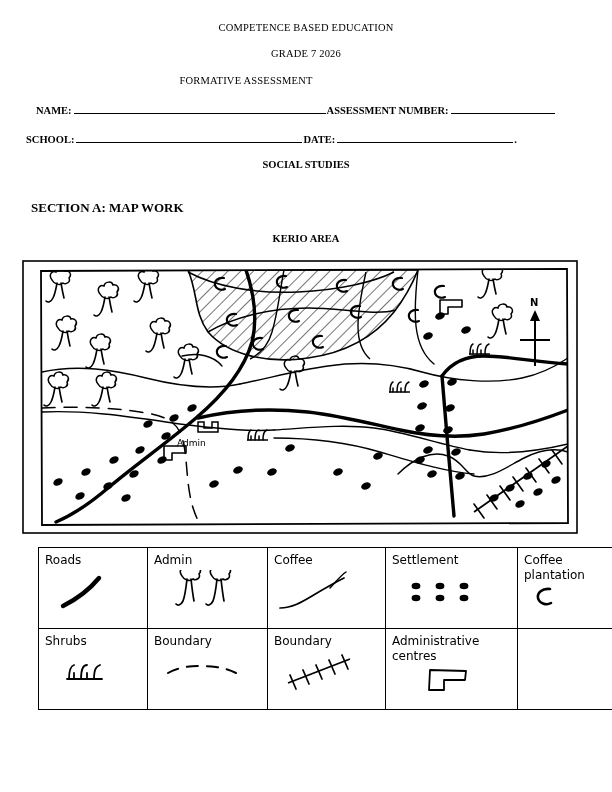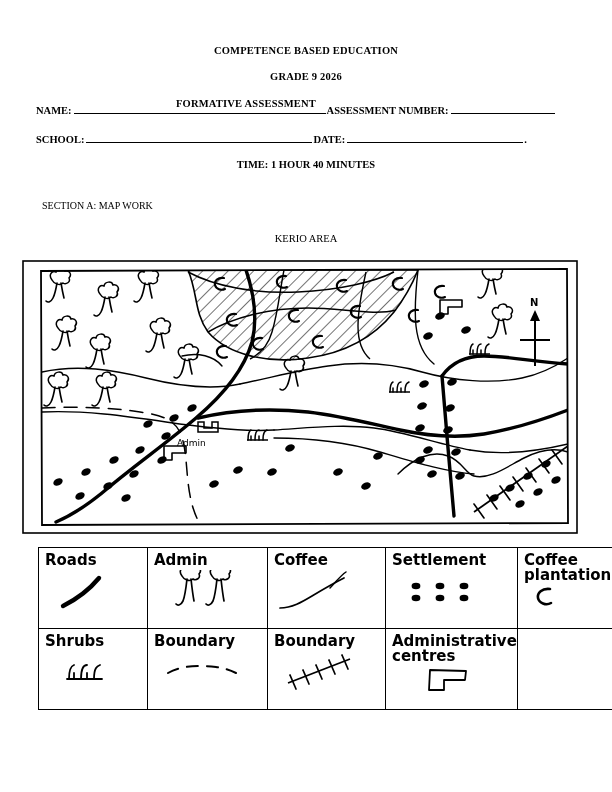--- a/index.html
+++ b/index.html
@@ -12,40 +12,39 @@
     height: 792px;
     position: relative;
     font-family: "Liberation Serif", "DejaVu Serif", serif;
     color: #000000;
     overflow: hidden;
   }
 
   
   .hdr-line {
     text-align: center;
-    font-weight: bold;
+    font-weight: normal;
     font-size: 10.5px;
     letter-spacing: 0.2px;
-    margin-top: 23px;
   }
   #hdr-competence { position: absolute; left: 0; top: 22px;  width: 612px; }
   #hdr-grade      { position: absolute; left: 0; top: 48px;  width: 612px; }
   #hdr-formative  { position: absolute; left: 0; top: 75px;  width: 492px; }
 
   
   .field-row {
     position: absolute;
     font-weight: bold;
     font-size: 10.5px;
     white-space: nowrap;
     display: flex;
     align-items: baseline;
   }
   #row-name   { left: 36px; top: 103px; width: 545px; }
-  #row-school { left: 36px; top: 132px; width: 545px; }
+  #row-school { left: 26px; top: 132px; width: 545px; }
   .fld-label { font-weight: bold; }
   .rule {
     display: inline-block;
     border-bottom: 1.1px solid #000;
     height: 10px;
     margin: 0 1px 0 2px;
   }
   #rule-name   { width: 252px; }
   #rule-assess { width: 104px; }
   #rule-school { width: 226px; }
@@ -59,32 +58,32 @@
     width: 612px;
     text-align: center;
     font-weight: bold;
     font-size: 10.5px;
     line-height: 14px;
   }
 
   
   #section-a {
     position: absolute;
-    left: 42px; top: 200px;
-    font-weight: normal;
-    font-size: 10px;
+    left: 31px; top: 200px;
+    font-weight: bold;
+    font-size: 13px;
   }
 
   
   #map-title {
     position: absolute;
     left: 0; top: 233px;
     width: 612px;
     text-align: center;
-    font-weight: normal;
+    font-weight: bold;
     font-size: 10.5px;
   }
 
   
   #map-figure {
     position: absolute;
     left: 22px;
     top: 260px;
     width: 556px;
     height: 274px;
@@ -102,60 +101,60 @@
     table-layout: fixed;
   }
   #legend-table td {
     border: 1.2px solid #000;
     vertical-align: top;
     padding: 5px 0 0 6px;
     height: 75px;
   }
   .lg-label {
     font-family: "DejaVu Sans", "Liberation Sans", sans-serif;
-    font-size: 15px;
-    font-weight: 700;
+    font-size: 12px;
+    font-weight: 400;
     line-height: 15px;
     display: block;
   }
   .lg-sym {
     display: block;
     margin-top: 2px;
   }
   .lg-sym svg { display: block; }
   .col1 { width: 102px; }
   .col2 { width: 113px; }
   .col3 { width: 111px; }
   .col4 { width: 125px; }
   .col5 { width: 89px; margin-left: 16px; }
 </style>
 </head>
 <body>
 
 <div class="hdr-line" id="hdr-competence">COMPETENCE BASED EDUCATION</div>
-<div class="hdr-line" id="hdr-grade">GRADE 9 2026</div>
+<div class="hdr-line" id="hdr-grade">GRADE 7 2026</div>
 <div class="hdr-line" id="hdr-formative">FORMATIVE ASSESSMENT</div>
 
 <div class="field-row" id="row-name">
   <span class="fld-label">NAME:</span>
   <span class="rule" id="rule-name"></span>
   <span class="fld-label">ASSESSMENT NUMBER:</span>
   <span class="rule" id="rule-assess"></span>
 </div>
 
 <div class="field-row" id="row-school">
   <span class="fld-label">SCHOOL:</span>
   <span class="rule" id="rule-school"></span>
   <span class="fld-label">DATE:</span>
   <span class="rule" id="rule-date"></span>
   <span class="trail-dot">.</span>
 </div>
 
 <div id="subject-block">
-  <div>TIME: 1 HOUR 40 MINUTES</div>
+  <div>SOCIAL STUDIES</div>
 </div>
 
 <div id="section-a">SECTION A: MAP WORK</div>
 
 <div id="map-title">KERIO AREA</div>
 
 <div id="map-figure">
 <svg width="556" height="274" viewBox="0 0 556 274" xmlns="http://www.w3.org/2000/svg">
   <defs>
     <pattern id="coffeeHatch" width="9" height="9" patternUnits="userSpaceOnUse" patternTransform="rotate(45)">

